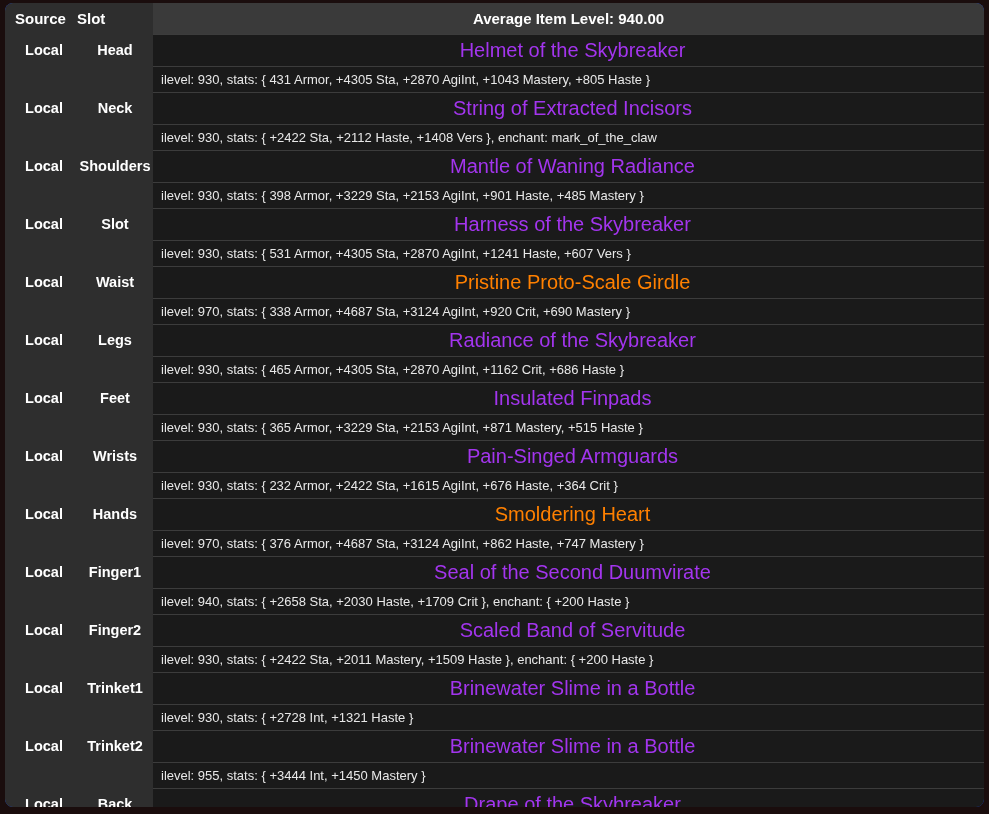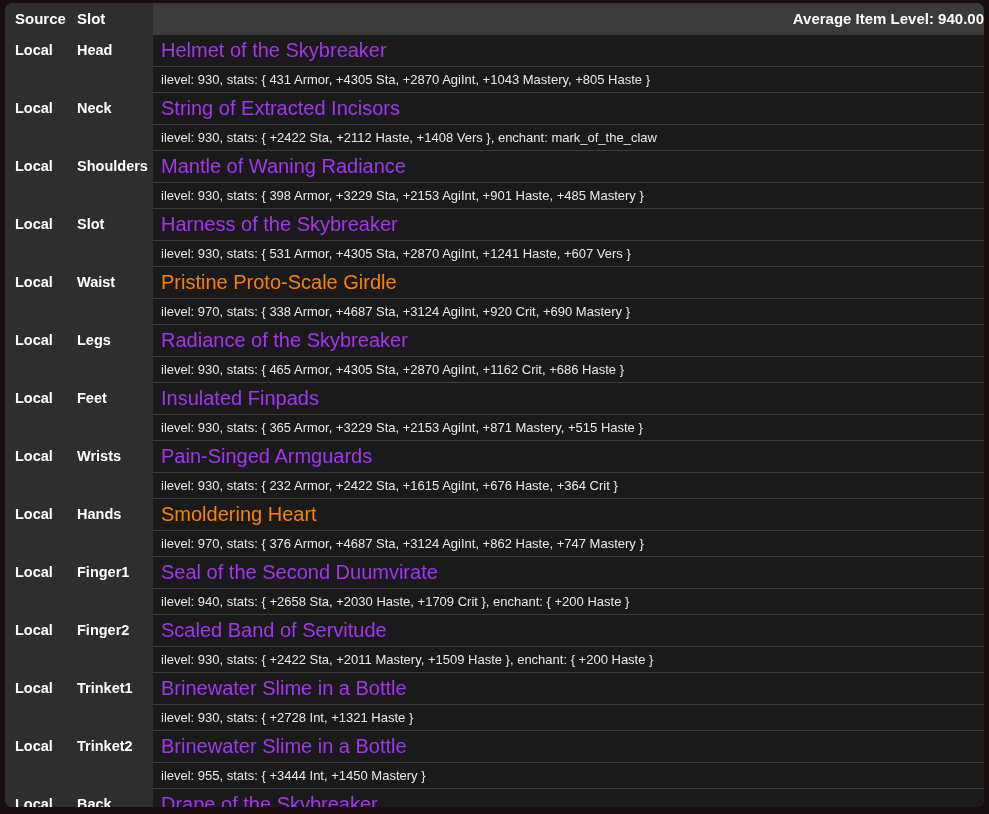--- a/index.html
+++ b/index.html
@@ -43,27 +43,27 @@
     text-align: left;
     padding: 0 0 0 10px;
     vertical-align: middle;
   }
   th.h-slot { padding-left: 4px; }
   th.h-avg {
     background: #3a3a3a;
     color: #ffffff;
     font-size: 15px;
     font-weight: bold;
-    text-align: right;
+    text-align: center;
     vertical-align: middle;
     padding: 0;
   }
 
   
-  tr.name-row { height: 32px; }
+  tr.name-row { height: 32px; text-align: center; }
   tr.stat-row { height: 26px; }
 
   td.src, td.slot {
     background: #2e2e2e;
     color: #ffffff;
     font-size: 14.5px;
     font-weight: bold;
     vertical-align: middle;
     padding: 0 0 0 10px;
     white-space: nowrap;

